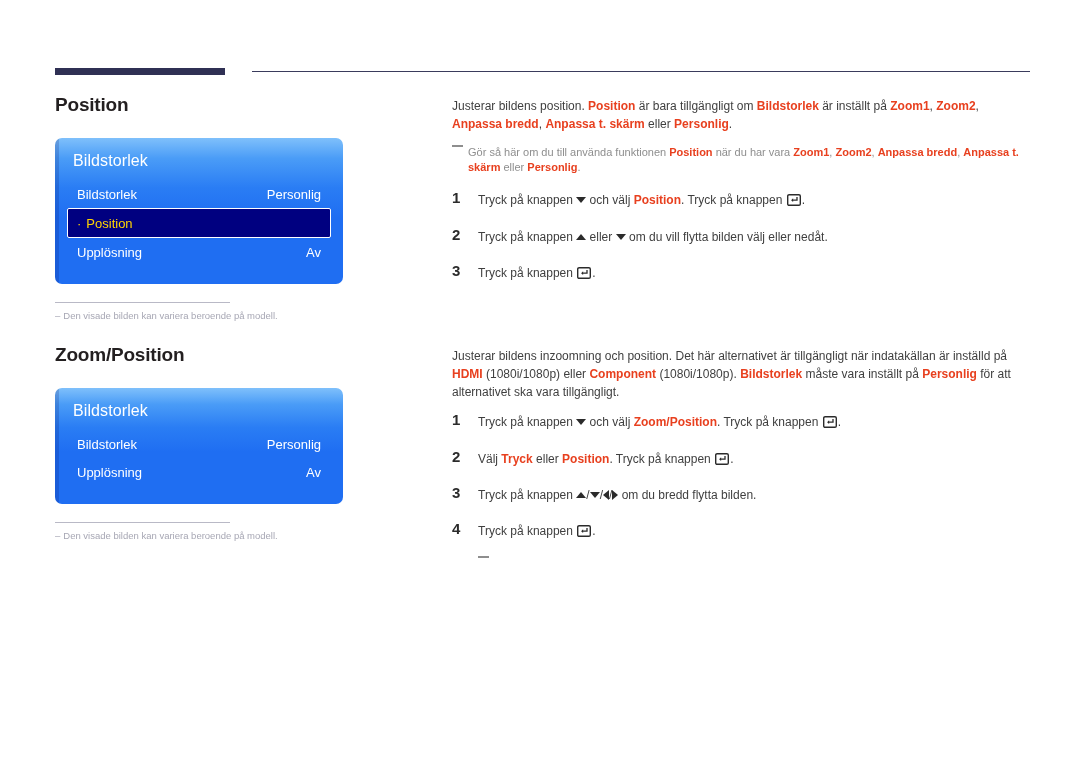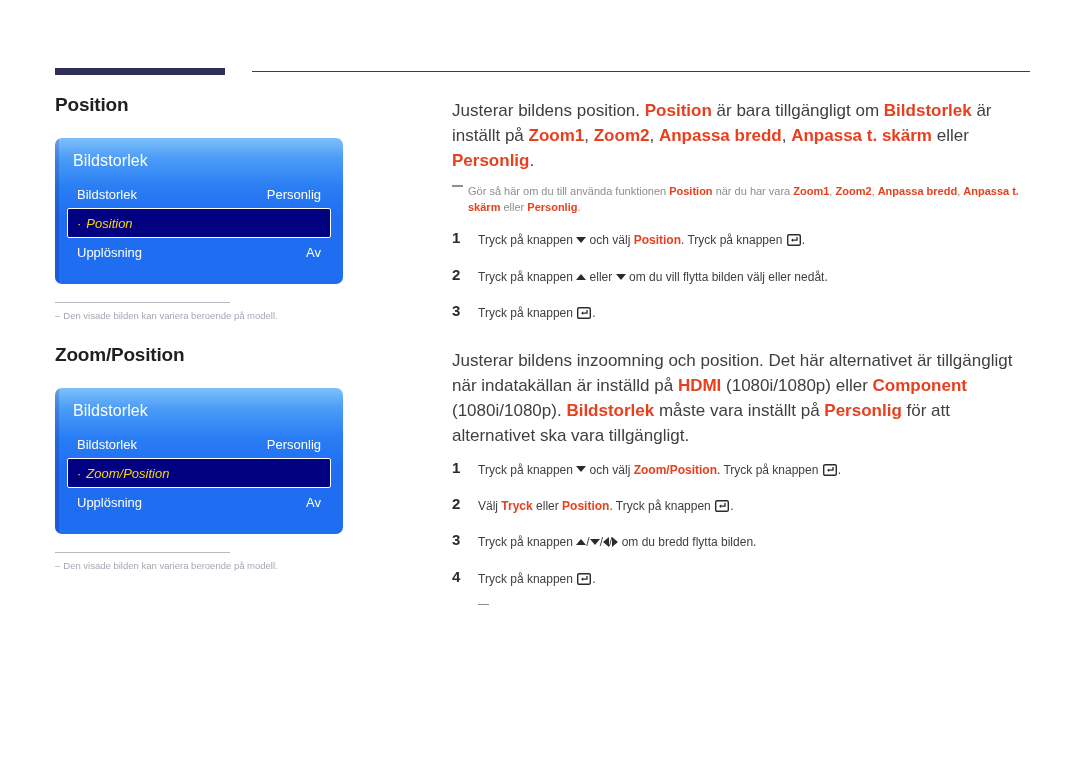--- a/index.html
+++ b/index.html
@@ -115,21 +115,21 @@
   .osd-row.selected {
     background: #000080;
     border: 1px solid #ffffff;
     border-radius: 2px;
     color: #ffd400;
     height: 30px;
     padding: 0 9px;
   }
   .osd-row .lbl { white-space: nowrap; }
   .osd-row .val { white-space: nowrap; }
-  .osd-row.selected .lbl { color: #ffd400; font-style: italic; }
+  .osd-row.selected .lbl { color: #ffd400; }
   .osd-bullet {
     color: #ffd400;
     margin-right: 5px;
     font-size: 13px;
   }
 
   
   .cap-wrap {
     margin-top: 18px;
     width: 180px;
@@ -144,21 +144,21 @@
     margin-top: 7px;
     font-size: 9.5px;
     color: #a7a7b4;
     line-height: 1.3;
     white-space: nowrap;
   }
   .cap-dash { margin-right: 3px; }
 
   
   .para {
-    font-size: 17px;
+    font-size: 12px;
     line-height: 1.48;
     color: #3f3f3f;
     margin: 0 0 11px 0;
   }
   .rd { color: #e8401f; font-weight: bold; }
 
   .note {
     position: relative;
     padding-left: 16px;
     font-size: 11px;
@@ -305,24 +305,20 @@
 <div class="section" id="section-zoomposition">
   <div class="sec-left">
     <h2 class="sec-title">Zoom/Position</h2>
     <div class="osd">
       <div class="osd-title">Bildstorlek</div>
       <div class="osd-rows">
           <div class="osd-row">
             <span class="lbl"><span>Bildstorlek</span></span>
             <span class="val">Personlig</span>
           </div>
-          <div class="osd-row selected">
-            <span class="lbl"><span class="osd-bullet">·</span><span>Zoom/Position</span></span>
-            <span class="val"></span>
-          </div>
           <div class="osd-row">
             <span class="lbl"><span>Upplösning</span></span>
             <span class="val">Av</span>
           </div>
         </div>
     </div>
     <div class="cap-wrap">
       <div class="cap-line"></div>
       <div class="cap-text">
         <span class="cap-dash">–</span><span>Den visade bilden kan variera beroende på modell.</span>

